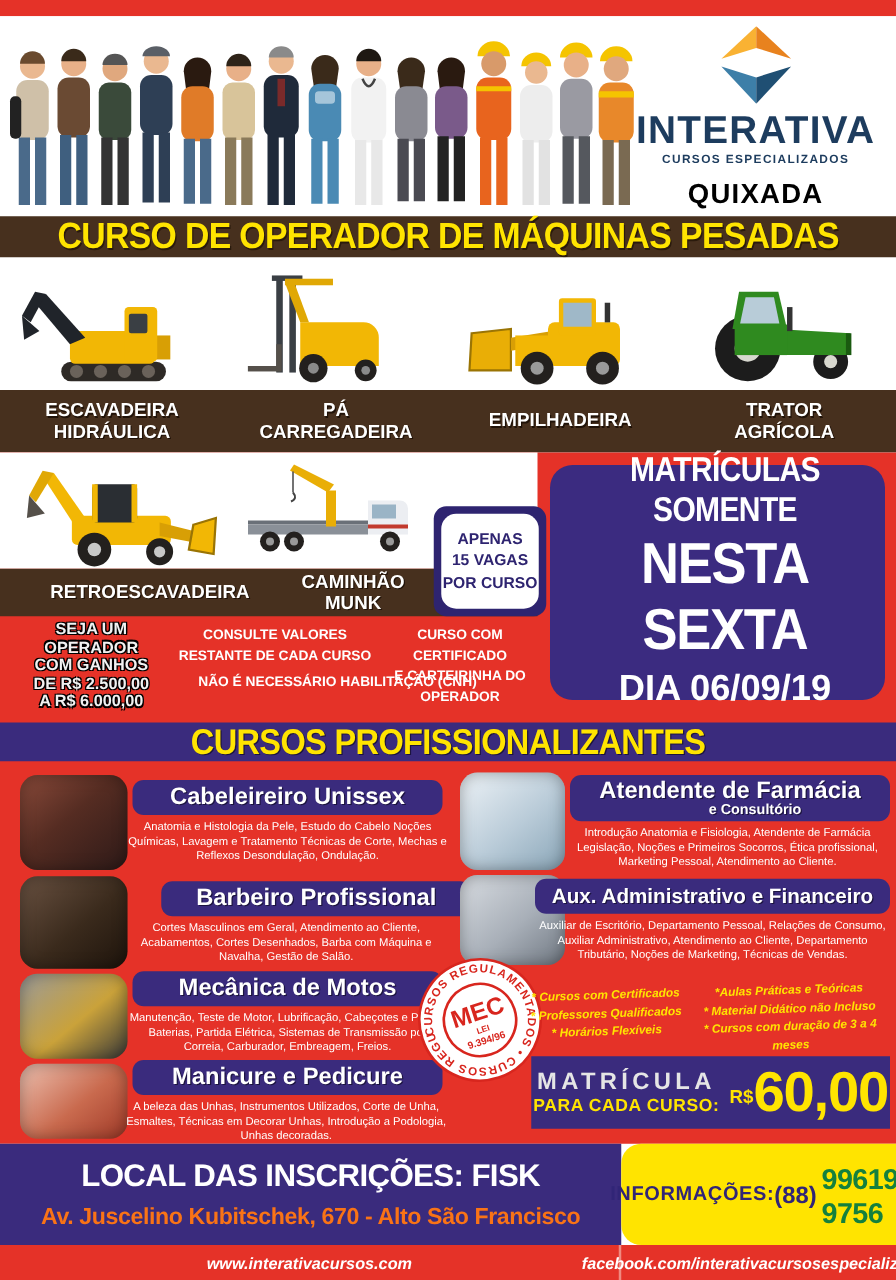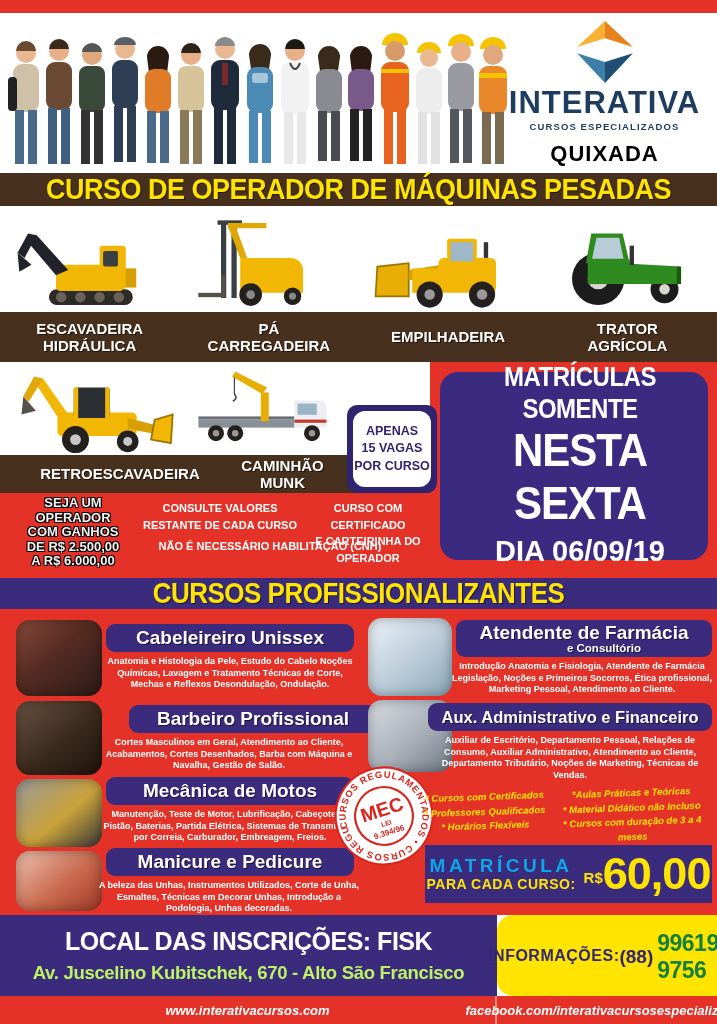--- a/index.html
+++ b/index.html
@@ -78,47 +78,47 @@
   .ctitle { position:absolute; background:#3a2b7d; border-radius:9px; color:#fff; font-weight:800;
     display:flex; flex-direction:column; align-items:center; justify-content:center;
     text-shadow:1px 1px 0 #1c143f; }
   .t1 { left:106px; top:624px; width:248px; height:28px; font-size:19px; }
   .t2 { left:106px; top:705px; width:248px; height:28px; font-size:19px;margin-left:23px; }
   .t3 { left:106px; top:777px; width:248px; height:28px; font-size:19px; }
   .t4 { left:106px; top:848px; width:248px; height:28px; font-size:19px; }
   .t5 { left:456px; top:620px; width:256px; height:37px; font-size:19px; line-height:1; }
   .t5 .sub { font-size:11.5px; font-weight:800; margin-top:1px;margin-left:40px; }
   .t6 { left:428px; top:703px; width:284px; height:28px; font-size:16.5px; }
-  .cdesc { position:absolute; color:#fff; font-weight:700; font-size:9px; line-height:1.3; text-align:center; }
+  .cdesc { position:absolute; color:#fff; font-weight:400; font-size:9px; line-height:1.3; text-align:center; }
   .d1 { left:102px; top:656px; width:256px; }
   .d2 { left:98px;  top:737px; width:262px; }
   .d3 { left:102px; top:809px; width:256px; }
   .d4 { left:96px;  top:880px; width:266px; }
   .d5 { left:450px; top:661px; width:264px; }
   .d6 { left:428px; top:735px; width:284px; }
   
   .mec-svg { position:absolute; left:333px; top:765px; width:102px; height:102px; transform:rotate(-18deg); }
   .features-left { position:absolute; left:424px; top:790px; width:122px; text-align:center;
     color:#ffe400; font-style:italic; font-weight:700; font-size:9.5px; line-height:1.55; transform:rotate(-2deg); }
   .features-right { position:absolute; left:550px; top:786px; width:164px; text-align:center;
     color:#ffe400; font-style:italic; font-weight:700; font-size:9.5px; line-height:1.55; transform:rotate(-2deg); }
   
   .price-box { position:absolute; left:425px; top:845px; width:287px; height:58px; background:#3a2b7d;
     display:flex; align-items:center; justify-content:center; gap:8px; }
   .price-left { text-align:center; }
-  .price-l1 { color:#0ea5e9; font-weight:800; font-size:19px; letter-spacing:3.5px; line-height:1.1; }
+  .price-l1 { color:#e5e5e5; font-weight:800; font-size:19px; letter-spacing:3.5px; line-height:1.1; }
   .price-l2 { color:#ffe400; font-weight:800; font-size:14px; letter-spacing:0.5px; }
   .price-right { display:flex; align-items:flex-end; }
   .price-cur { color:#ffe400; font-weight:800; font-size:15px; margin-bottom:9px; }
   .price-val { color:#ffe400; font-weight:800; font-size:45px; line-height:0.95; letter-spacing:-1px; }
   
   .local-box { position:absolute; left:0; top:915px; width:497px; height:81px; background:#3a2b7d;
     display:flex; flex-direction:column; align-items:center; justify-content:center; }
   .local-l1 { color:#fff; font-weight:800; font-size:25px; letter-spacing:-0.5px; }
-  .local-l2 { color:#bef264; font-weight:700; font-size:18.5px; margin-top:6px; letter-spacing:-0.3px; }
+  .local-l2 { color:#f97316; font-weight:700; font-size:18.5px; margin-top:6px; letter-spacing:-0.3px; }
   .info-box { position:absolute; left:497px; top:915px; width:220px; height:81px; background:#ffe400;
     border-radius:16px 0 0 16px; display:flex; flex-direction:row; align-items:center; justify-content:center; }
   .info-label { color:#312577; font-weight:800; font-size:16px; letter-spacing:0.5px; }
   .info-phone { display:flex; align-items:center; gap:4px; margin-top:3px; }
   .info-ddd { color:#312577; font-weight:800; font-size:19px; }
   .info-num { color:#15803d; font-weight:800; font-size:23px; letter-spacing:-0.5px; }
   .footer { position:absolute; left:0; top:996px; width:717px; height:28px; background:#e53228; display:flex; }
   .footer-cell { display:flex; align-items:center; justify-content:center;
     color:#fff; font-style:italic; font-weight:700; font-size:13px; }
   .footer-site { width:497px; border-right:2px solid #f08a80; }

